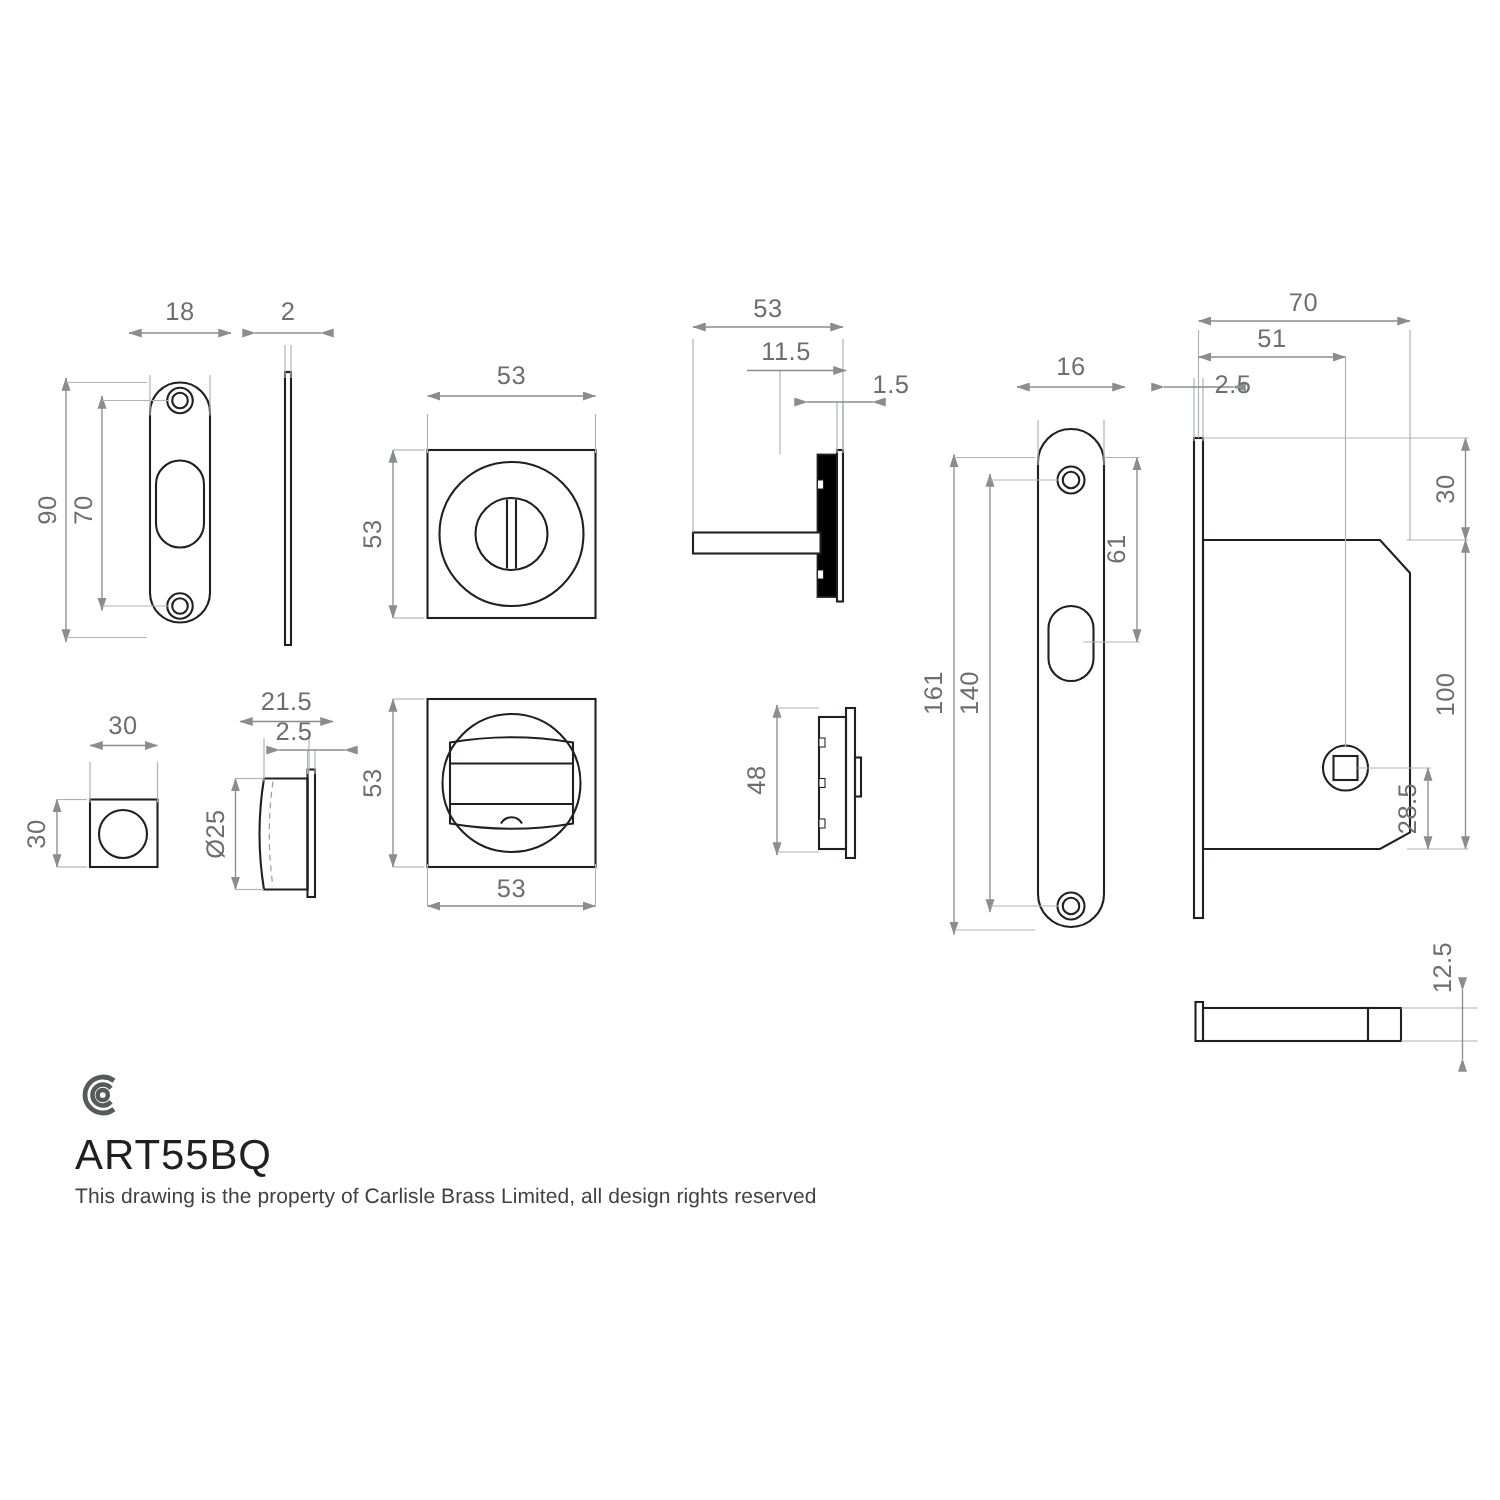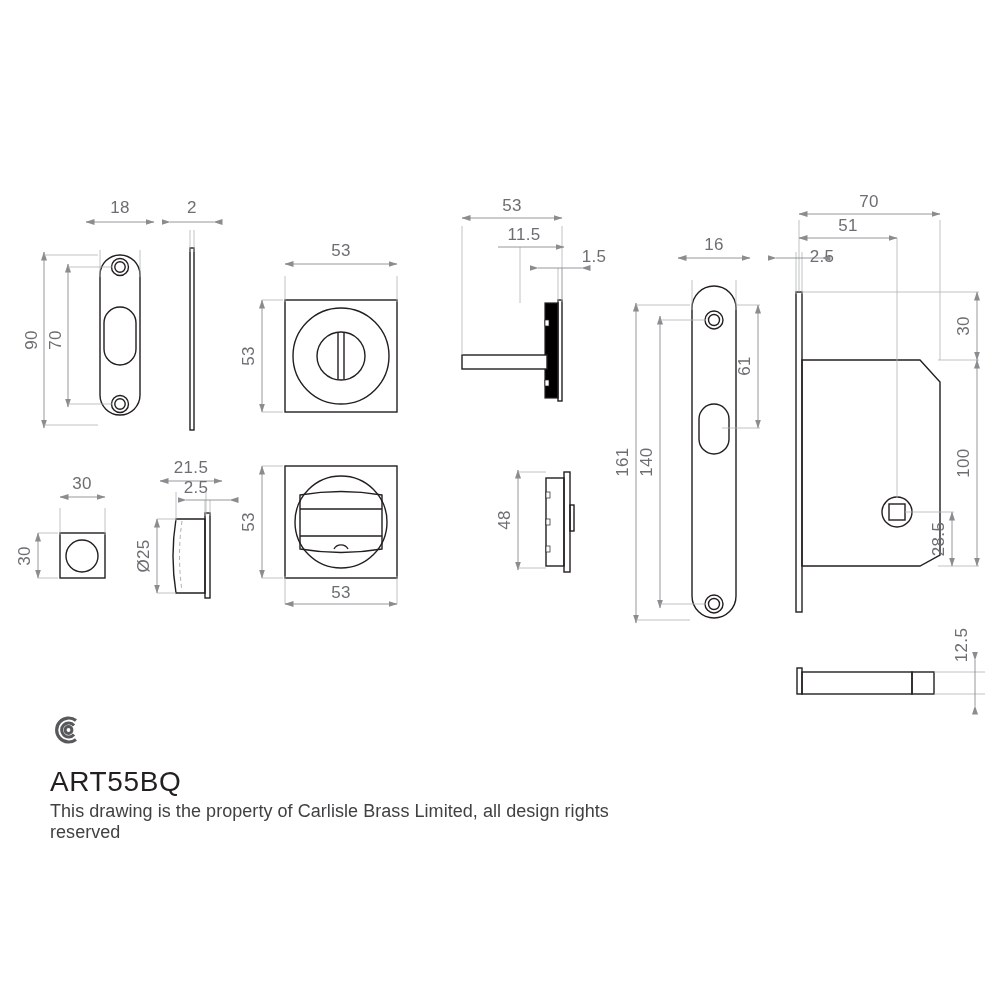--- a/index.html
+++ b/index.html
@@ -61,26 +61,26 @@
     font-weight: bold;
     color: #58595b;
     letter-spacing: 1.2px;
     line-height: 1;
   }
   .part-code {
     font-family: "Liberation Sans", sans-serif;
     font-size: 28px;
     color: #231f20;
     letter-spacing: 0.6px;
-    margin-top: 19px;
+    margin-top: 7px;
     line-height: 1.05;
   }
   .rights-note {
     font-family: "Liberation Sans", sans-serif;
-    font-size: 18px;
+    font-size: 14px;
     color: #414042;
     margin-top: 5px;
     letter-spacing: 0.05px;
   }
 </style>
 </head>
 <body>
 
 <div id="drawing-root">
 

